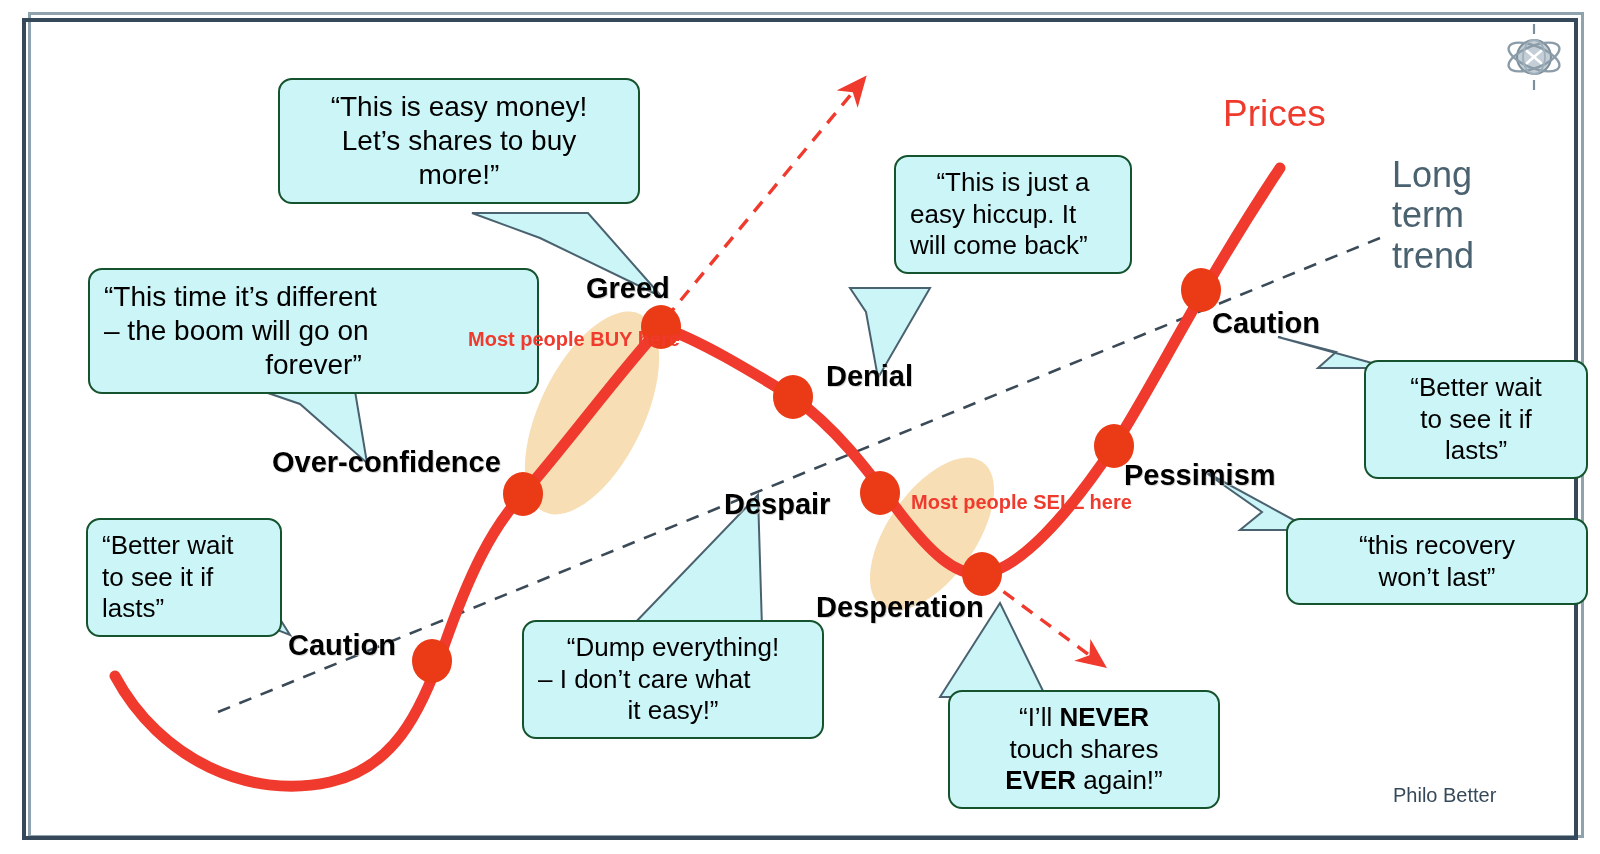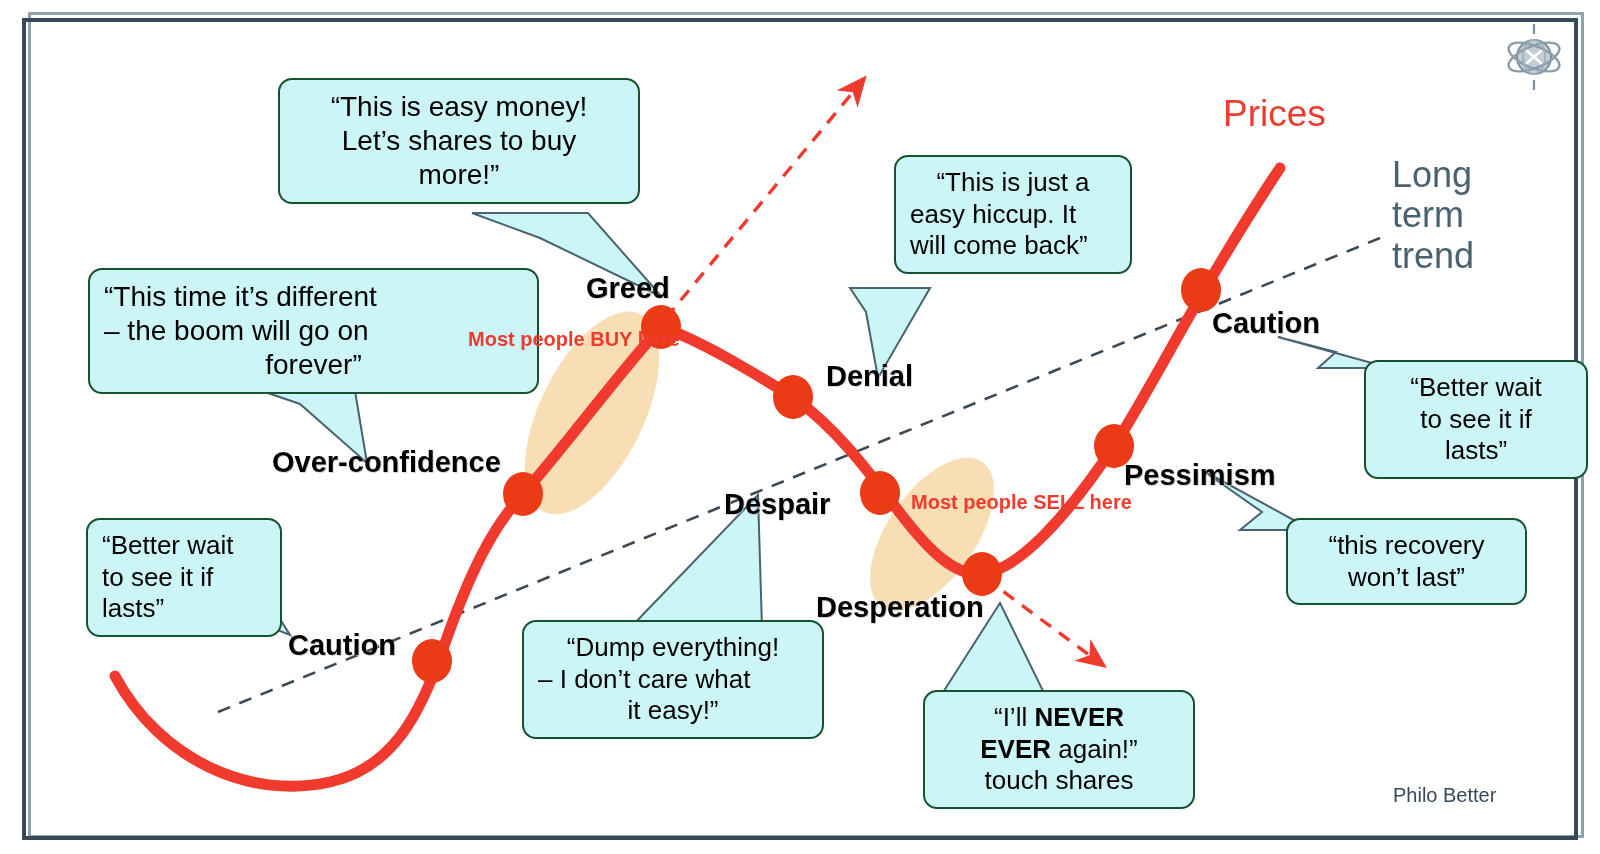--- a/index.html
+++ b/index.html
@@ -219,33 +219,33 @@
     <span class="ln" style="text-align:left;">– I don’t care what</span>
     <span class="ln">it easy!”</span>
   </div>
 
   <div class="bubble b-md" style="left:846px; top:155px; width:238px; text-align:left;">
     <span class="ln" style="text-align:center; display:block;">“This is just a</span>
     <span class="ln">easy hiccup. It</span>
     <span class="ln">will come back”</span>
   </div>
 
-  <div class="bubble b-md" style="left:875px; top:690px; width:272px;">
+  <div class="bubble b-md" style="left:900px; top:690px; width:272px;">
     <span class="ln"><span>“I’ll  </span><span class="bold-seg">NEVER</span></span>
+    <span class="ln">touch shares</span>
     <span class="ln"><span class="bold-seg">EVER</span><span> again!”</span></span>
-    <span class="ln">touch shares</span>
   </div>
 
   <div class="bubble b-md" style="left:1316px; top:360px; width:224px;">
     <span class="ln">“Better wait</span>
     <span class="ln">to see it if</span>
     <span class="ln">lasts”</span>
   </div>
 
-  <div class="bubble b-md" style="left:1238px; top:518px; width:241px;">
+  <div class="bubble b-md" style="left:1238px; top:518px; width:302px;">
     <span class="ln">“this recovery</span>
     <span class="ln">won’t last”</span>
   </div>
 
   <svg id="logo" viewBox="0 0 62 70">
     <line x1="31" y1="2" x2="31" y2="12" stroke="#7d8f9b" stroke-width="2.2"></line>
     <line x1="31" y1="58" x2="31" y2="68" stroke="#7d8f9b" stroke-width="2.2"></line>
     <circle cx="31" cy="35" r="17" fill="#c3ced6" stroke="#7d8f9b" stroke-width="2"></circle>
     <ellipse cx="31" cy="35" rx="27" ry="11" fill="none" stroke="#8b9ca8" stroke-width="2.4" transform="rotate(-22 31 35)"></ellipse>
     <ellipse cx="31" cy="35" rx="27" ry="11" fill="none" stroke="#8b9ca8" stroke-width="2.4" transform="rotate(22 31 35)"></ellipse>

